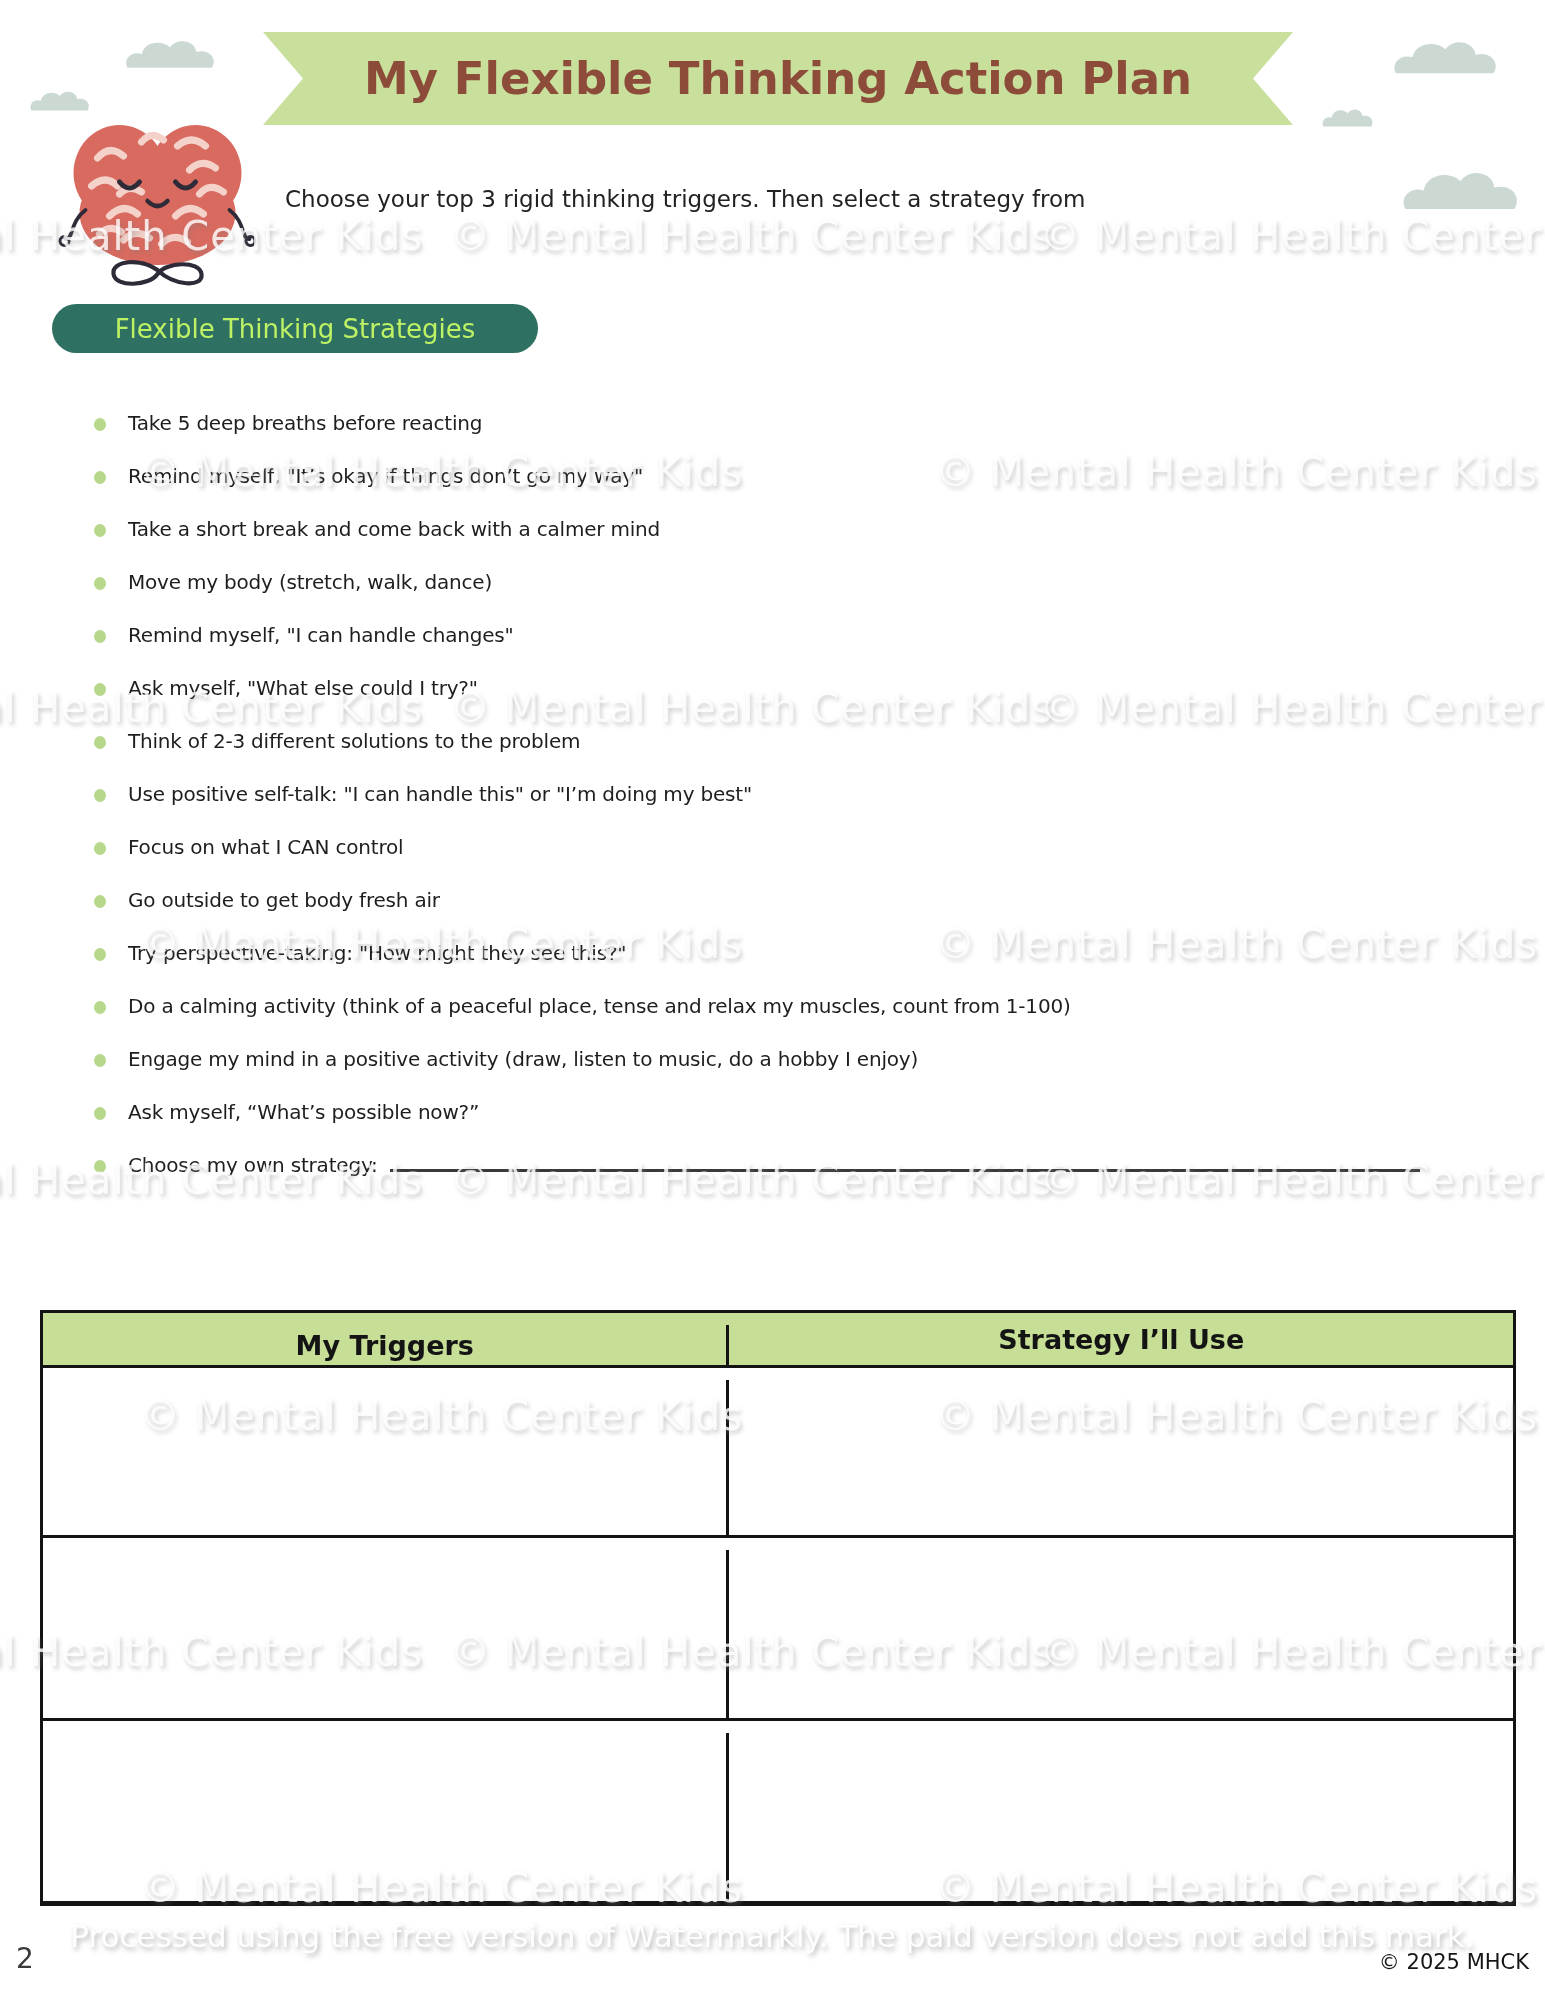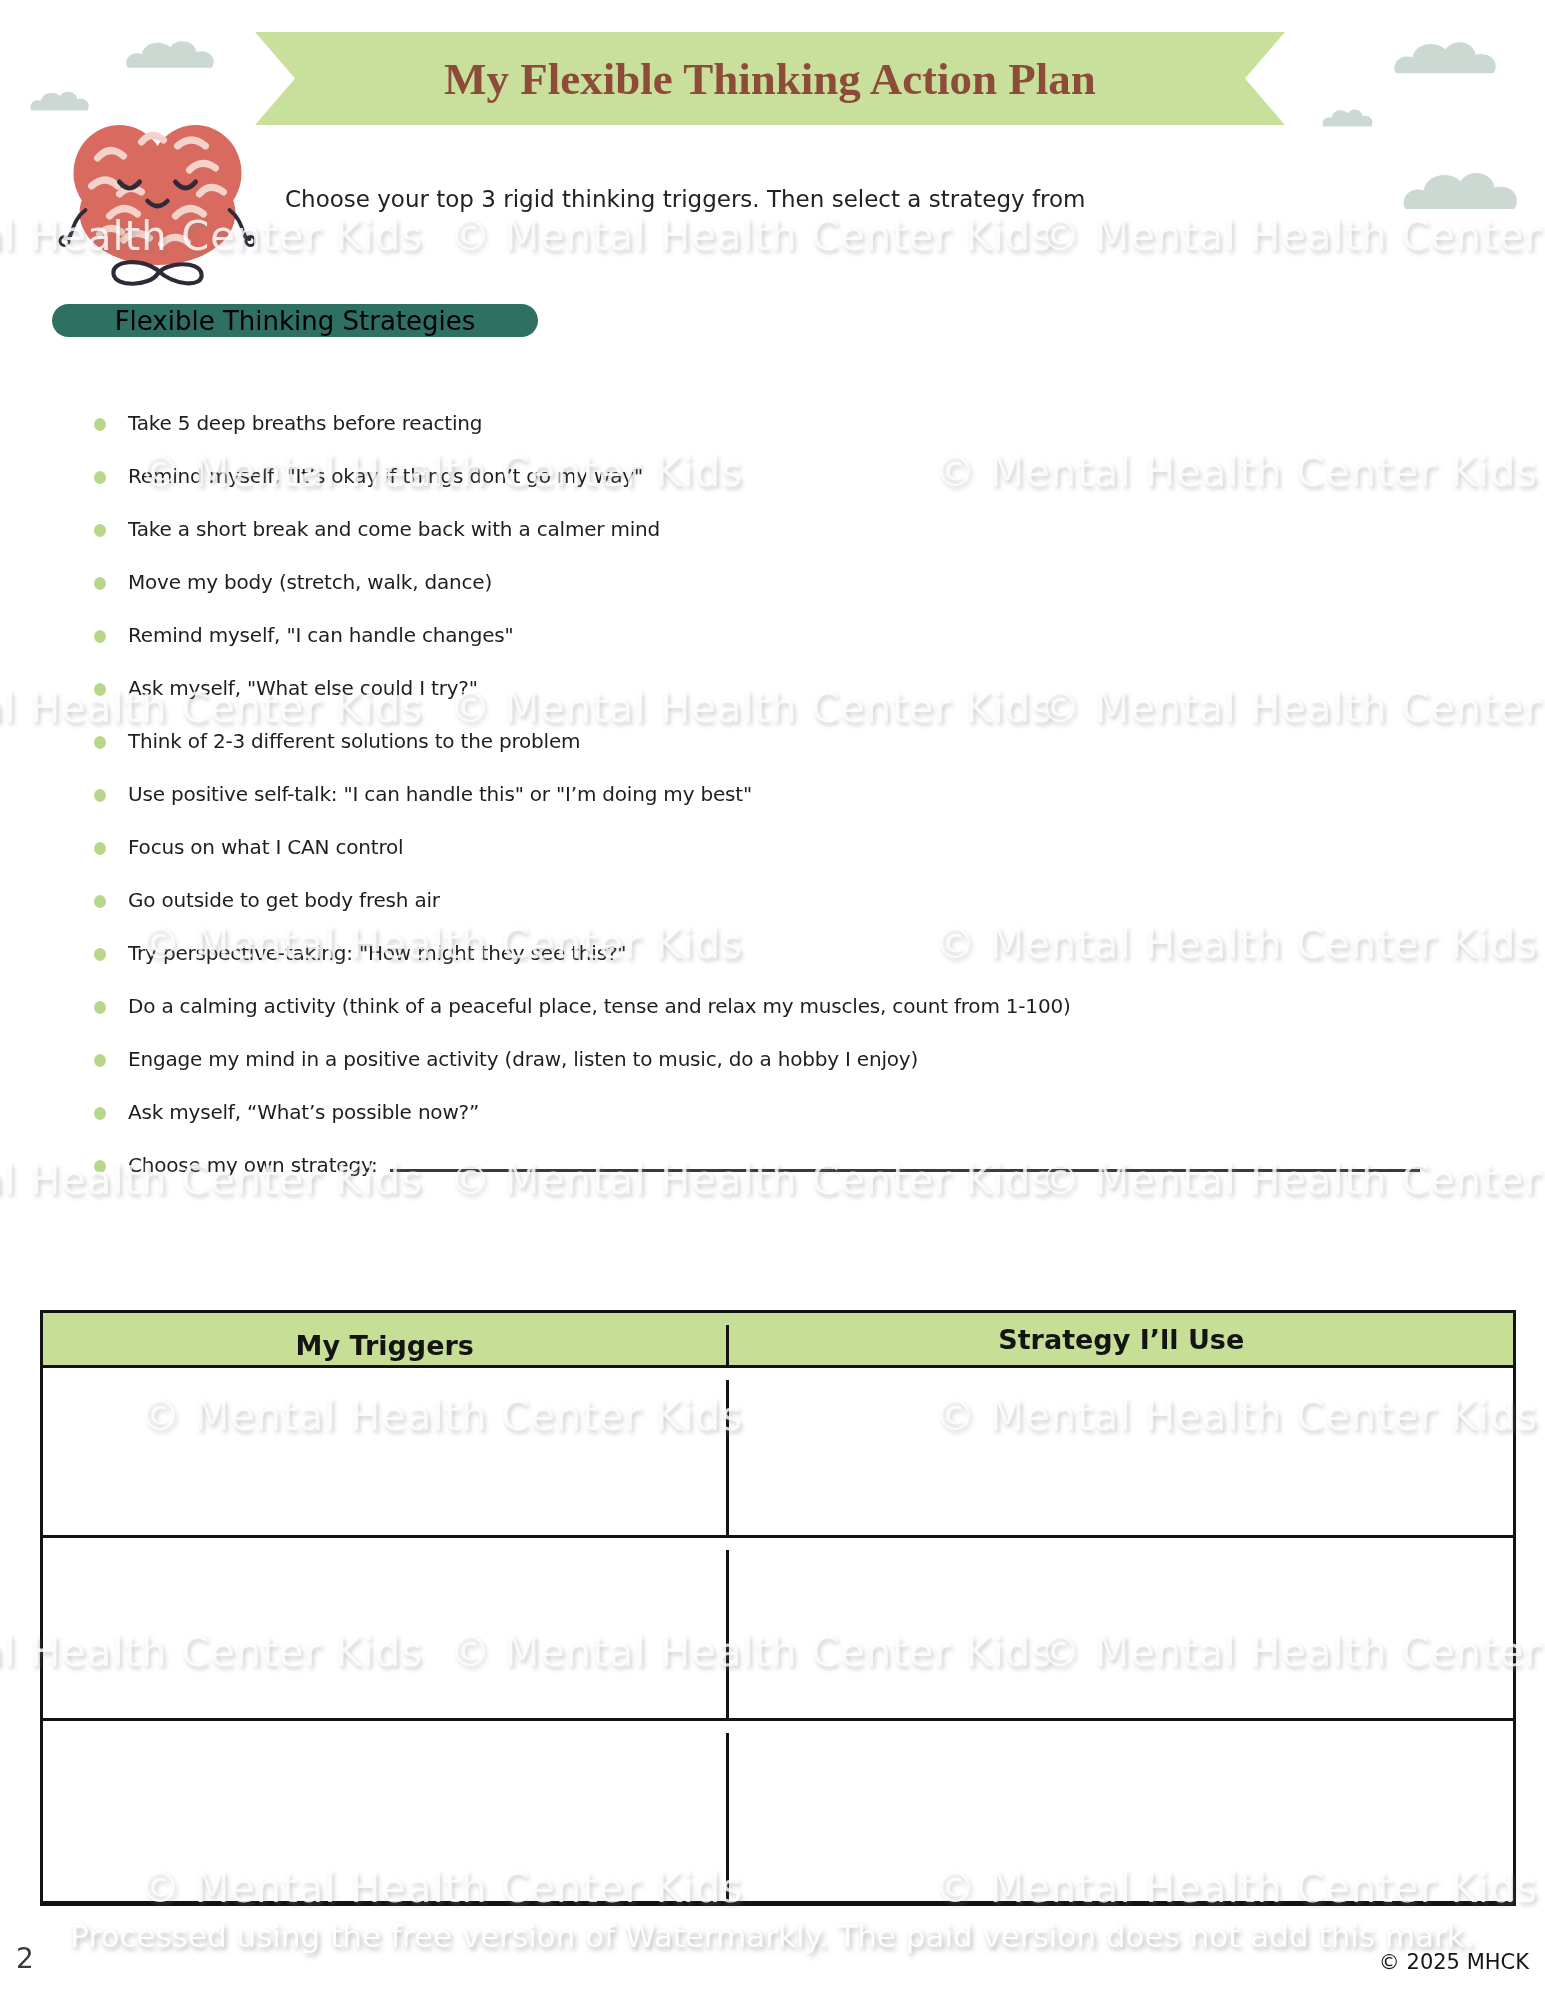--- a/index.html
+++ b/index.html
@@ -4,41 +4,41 @@
 <style>
   html,body{margin:0;padding:0;background:#ffffff;}
   .page{
     position:relative;width:1545px;height:2000px;background:#ffffff;
     font-family:"DejaVu Sans",sans-serif;color:#1e1e1e;overflow:hidden;
   }
   
   .cloud{position:absolute;z-index:0;}
   
   .banner{
-    position:absolute;left:255px;top:32px;width:1030px;height:93px;
+    position:absolute;left:263px;top:32px;width:1030px;height:93px;
     background:#c8e09c;z-index:1;
     clip-path:polygon(0 0,100% 0,calc(100% - 40px) 50%,100% 100%,0 100%,40px 50%);
-    display:flex;align-items:center;justify-content:center;font-family:Liberation Serif, serif;
+    display:flex;align-items:center;justify-content:center;
   }
   .banner h1{
     margin:0;font-size:45px;font-weight:bold;color:#8d4b3a;letter-spacing:0px;
   }
   
   .brain{position:absolute;left:55px;top:98px;z-index:1;}
   
   .intro{
     position:absolute;left:285px;top:182px;width:760px;z-index:1;
     text-align:center;font-size:23px;line-height:34px;color:#222;
   }
   .intro div{white-space:nowrap;}
   
   .pill{
-    position:absolute;left:52px;top:304px;width:486px;height:33px;z-index:1;
+    position:absolute;left:52px;top:304px;width:486px;height:49px;z-index:1;
     background:#2e7163;border-radius:26px;display:flex;align-items:center;justify-content:center;
-    color:#000000;font-size:26px;
+    color:#bef264;font-size:26px;
   }
   
   .strategies{position:absolute;left:92px;top:397px;z-index:1;list-style:none;margin:0;padding:0;}
   .strategies li{
     position:relative;height:53px;line-height:53px;padding-left:36px;
     font-size:20px;letter-spacing:-0.2px;white-space:nowrap;color:#1e1e1e;
   }
   .strategies li::before{
     content:"";position:absolute;left:2px;top:21px;width:12px;height:13px;
     border-radius:50%;background:#b7d88b;

